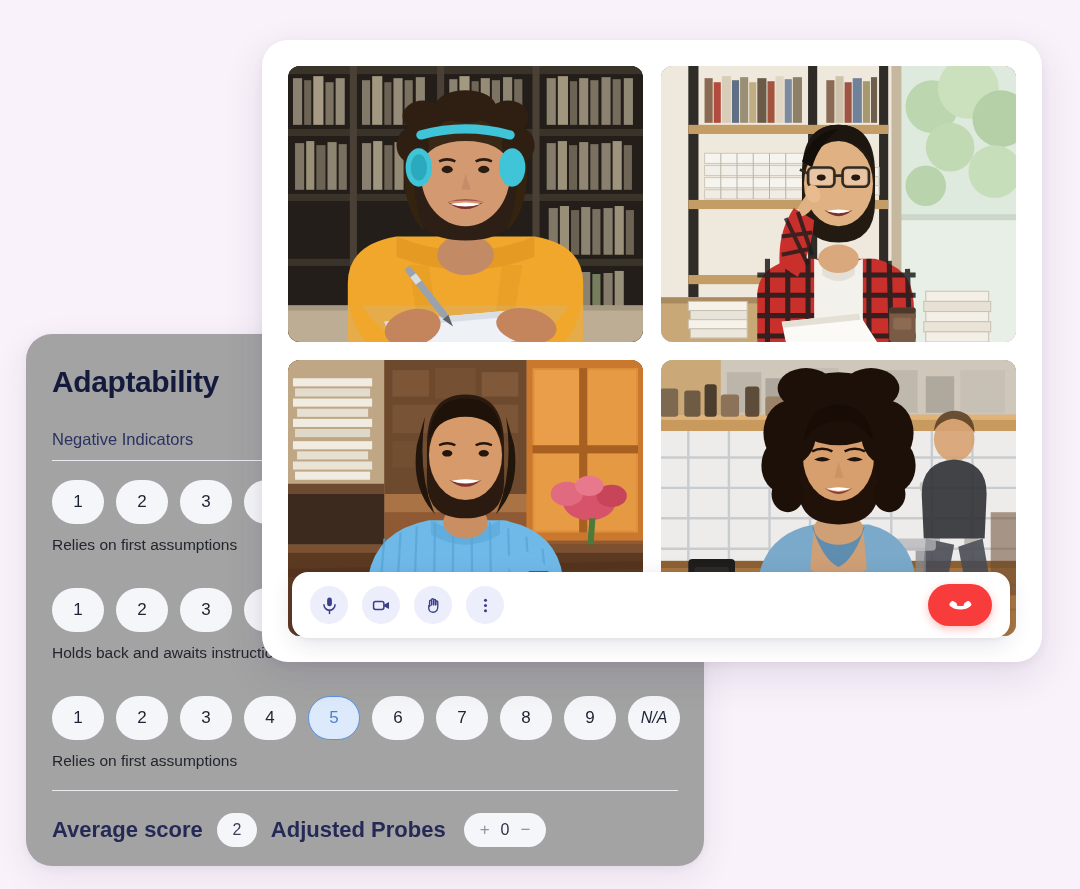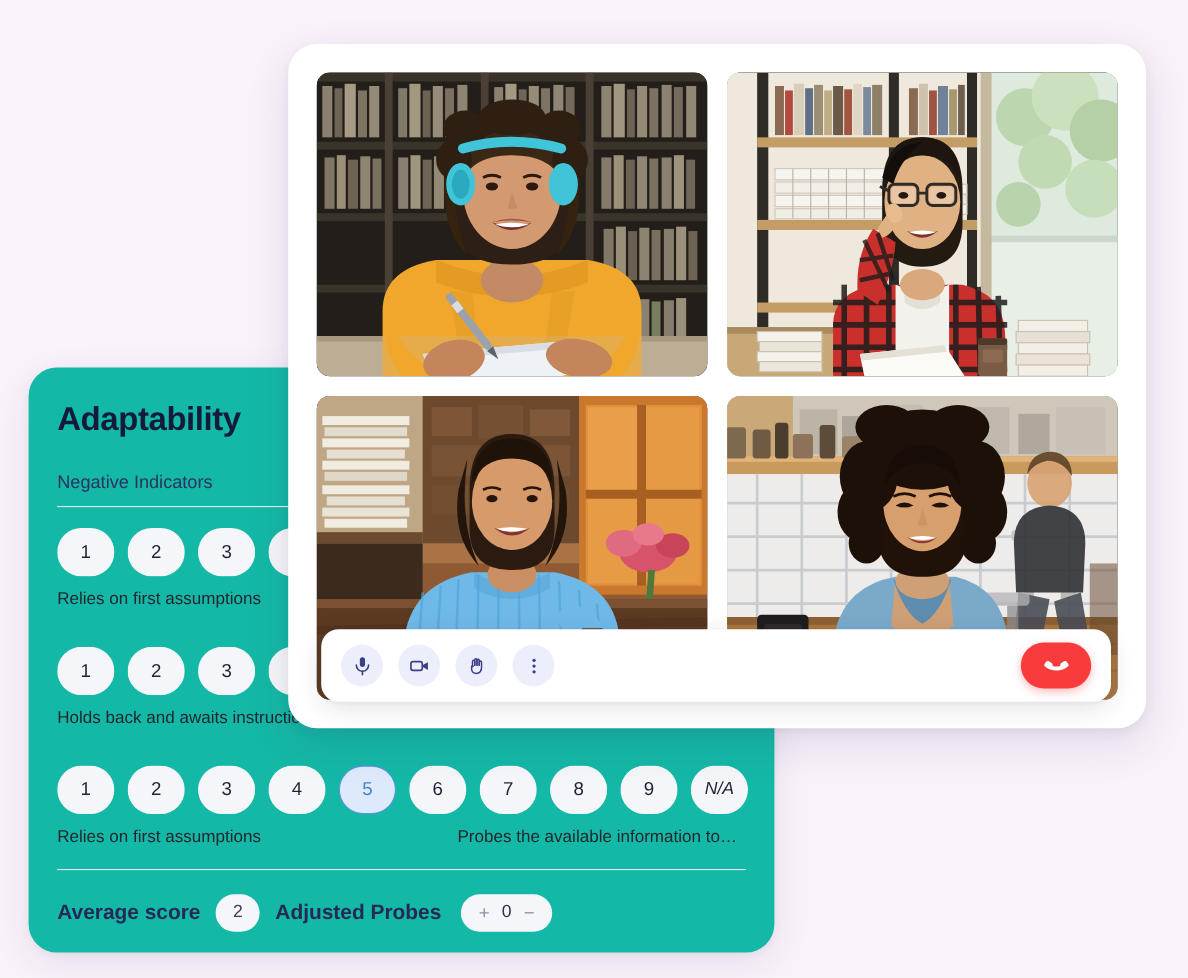--- a/index.html
+++ b/index.html
@@ -18,21 +18,21 @@
     -webkit-font-smoothing: antialiased;
   }
 
   
   .scorecard {
     position: absolute;
     left: 26px;
     top: 334px;
     width: 678px;
     height: 532px;
-    background: #14b8a6;
+    background: #a3a3a3;
     border-radius: 26px;
     box-shadow: 0 10px 34px rgba(60, 40, 90, 0.09),
                 0 2px 8px rgba(60, 40, 90, 0.05);
     overflow: hidden;
     z-index: 1;
     padding-left: 20px;
   }
 
   .card-inner {
     position: absolute;
@@ -116,21 +116,21 @@
   }
 
   .score-bar {
     display: flex;
     align-items: center;
     margin-top: 22px;
     gap: 14px;
   }
 
   .score-name {
-    font-size: 19px;
+    font-size: 22px;
     font-weight: 600;
     color: #242a55;
     white-space: nowrap;
   }
 
   .score-chip {
     background: #f5f6f9;
     border-radius: 22px;
     min-width: 40px;
     height: 34px;
@@ -297,21 +297,20 @@
         <div class="pill">4</div>
         <div class="pill selected">5</div>
         <div class="pill">6</div>
         <div class="pill">7</div>
         <div class="pill">8</div>
         <div class="pill">9</div>
         <div class="pill na">N/A</div>
       </div>
       <div class="row-labels">
         <span class="lbl-left">Relies on first assumptions</span>
-        <span class="lbl-right">Probes the available information to…</span>
       </div>
     </div>
 
     <div class="score-divider"></div>
 
     <div class="score-bar">
       <span class="score-name">Average score</span>
       <span class="score-chip">2</span>
       <span class="score-name">Adjusted Probes</span>
       <span class="stepper">

